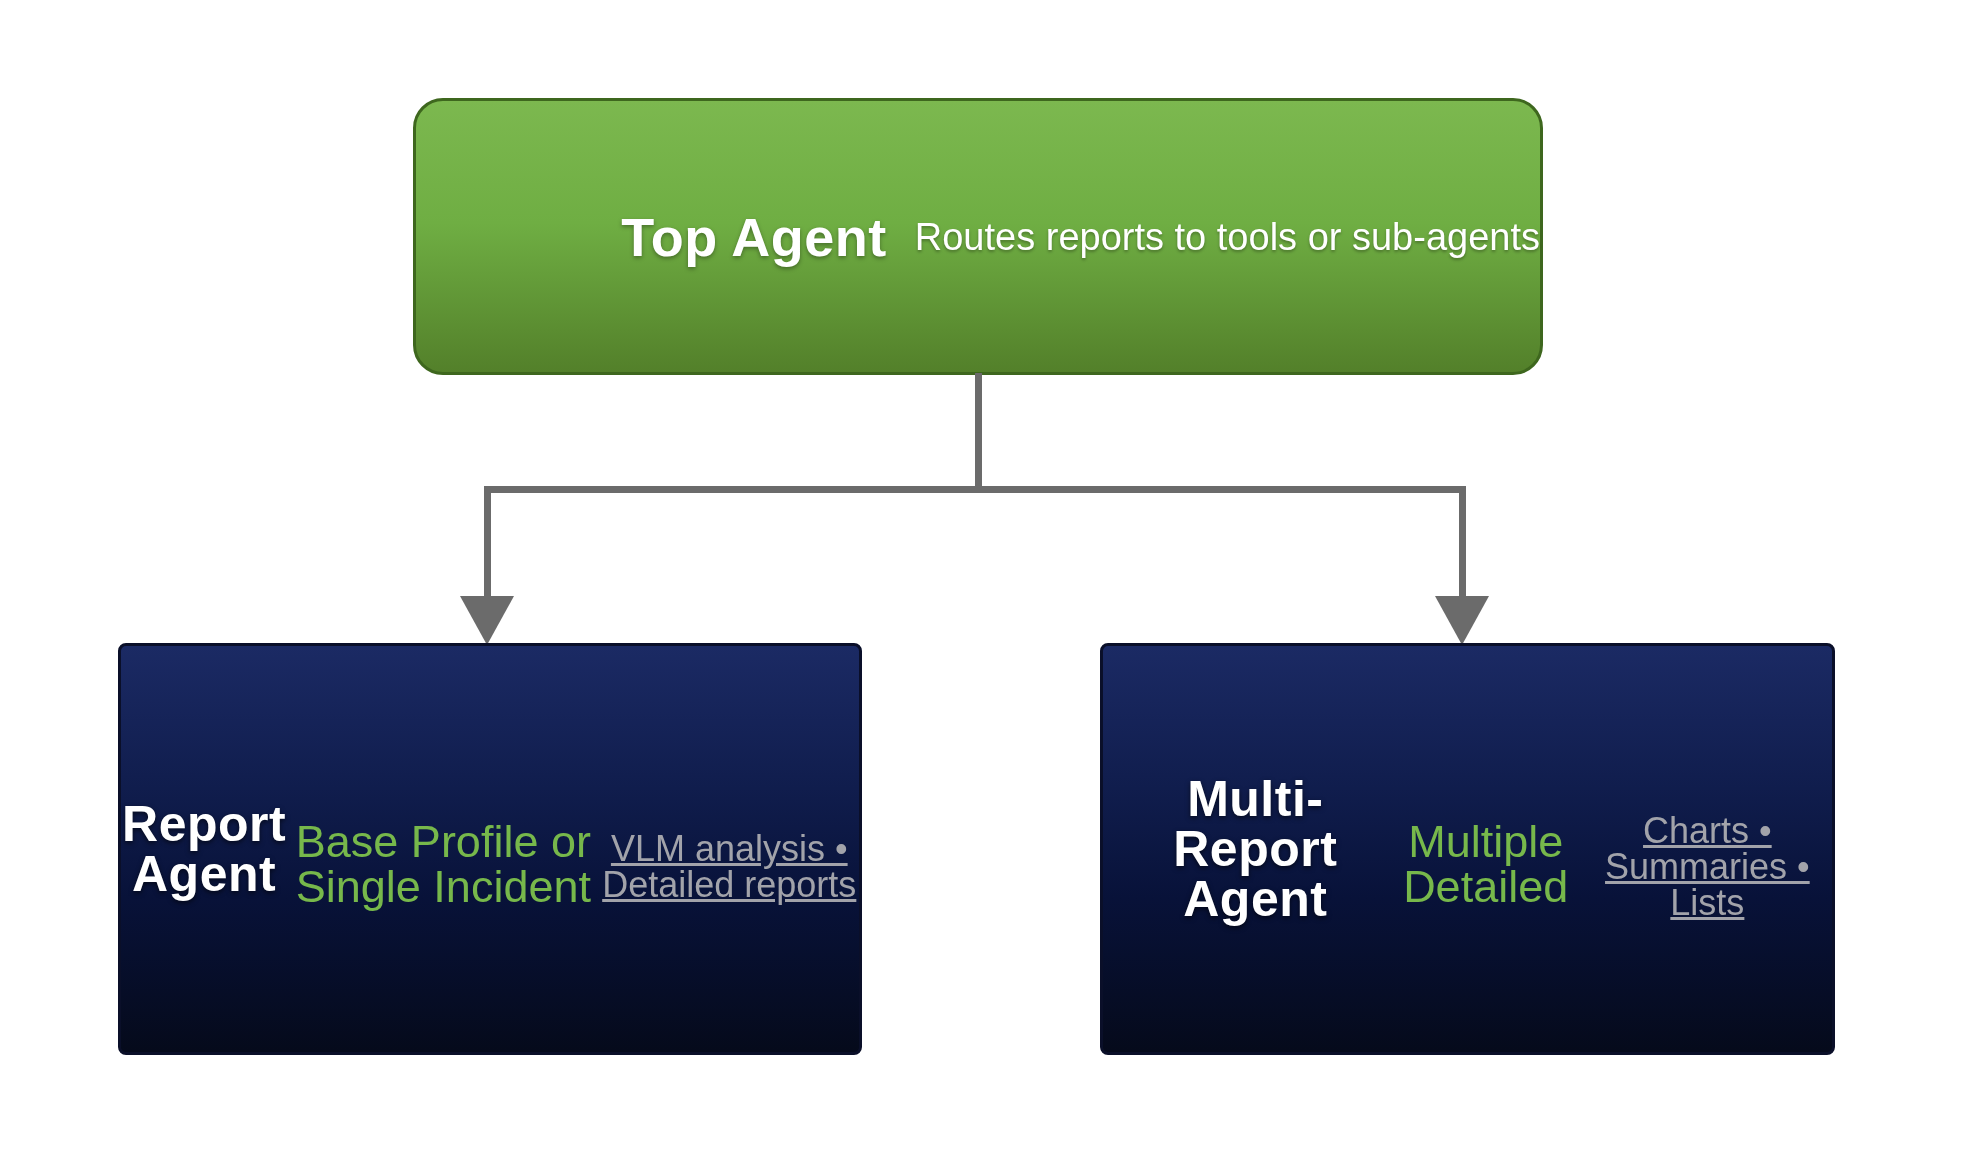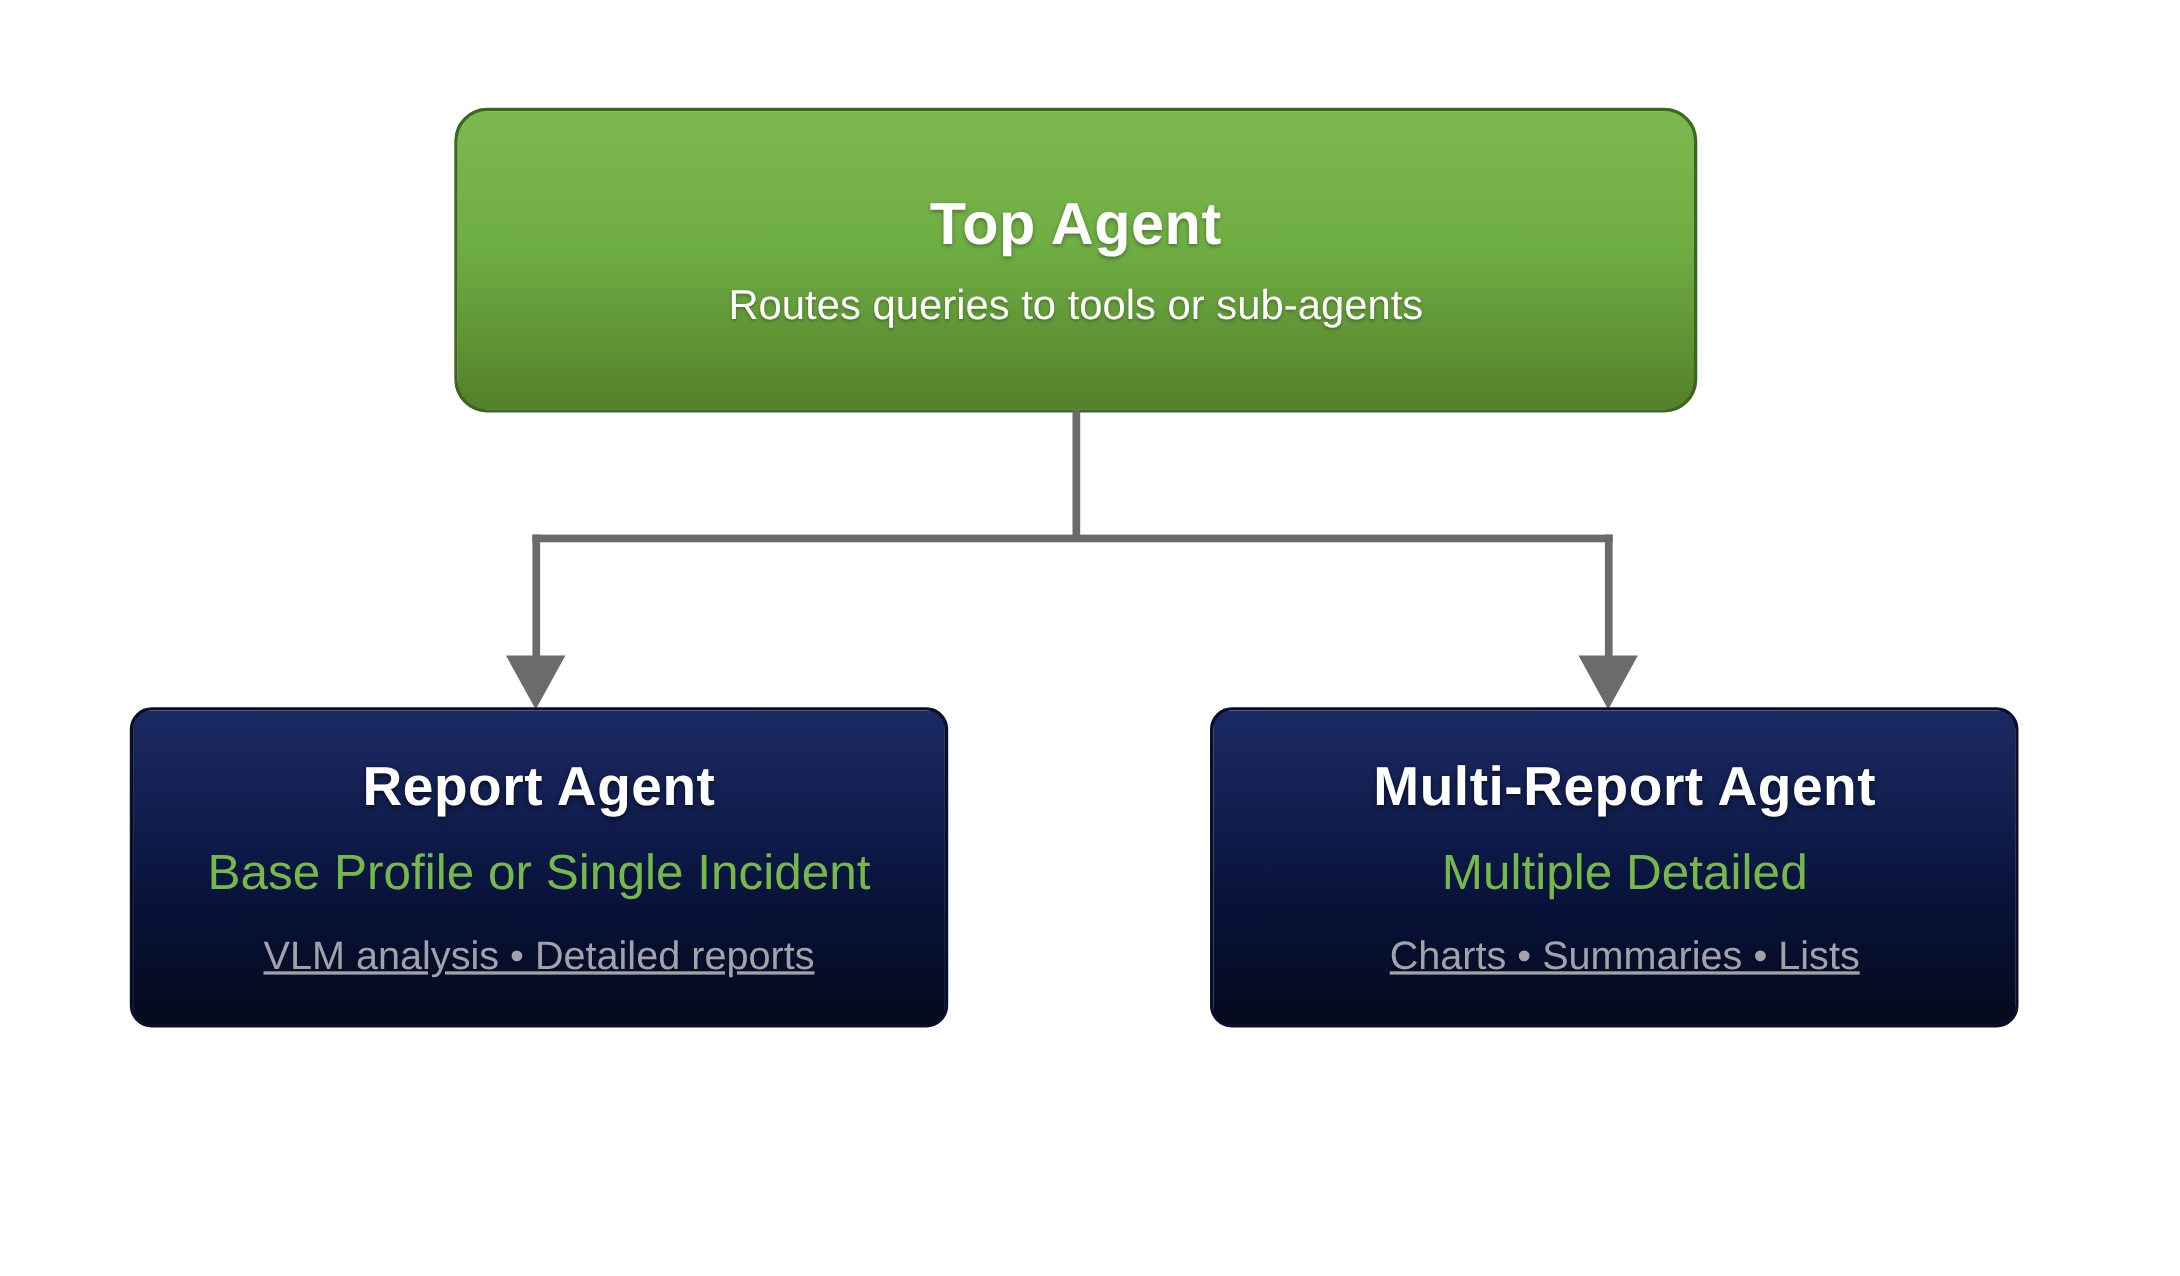--- a/index.html
+++ b/index.html
@@ -14,40 +14,40 @@
     background: #ffffff;
     overflow: hidden;
     font-family: "Liberation Sans", "DejaVu Sans", sans-serif;
   }
 
   
   .node {
     position: absolute;
     box-sizing: border-box;
     display: flex;
-    flex-direction: column;
+    flex-direction: row;
     align-items: center;
-    justify-content: center;
+    justify-content: flex-end;
     text-align: center;
   }
   .node-green {
     left: 413px;
     top: 98px;
     width: 1130px;
     height: 277px;
     border-radius: 30px;
     border: 3px solid #3e671e;
     background: linear-gradient(180deg, #7cb84f 0%, #6fae43 45%, #53802a 100%);
     gap: 28px;
   }
   .node-navy {
     top: 643px;
     width: 744px;
-    height: 291px;
-    border-radius: 20px;
+    height: 412px;
+    border-radius: 8px;
     border: 3px solid #0a0f29;
     background: linear-gradient(180deg, #1b2a64 0%, #101d4d 35%, #081239 62%, #050a1b 100%);
     gap: 0;
   }
   .node-navy-left  { left: 118px; }
   .node-navy-right { left: 1100px; width: 735px; padding-left: 19px; }
 
   
   .title-xl {
     color: #ffffff;
@@ -106,21 +106,21 @@
   .arrowhead-l { left: 460px;  top: 596px; }
   .arrowhead-r { left: 1435px; top: 596px; }
 </style>
 </head>
 <body>
 
 <div class="canvas">
 
   <div class="node node-green">
     <div class="title-xl">Top Agent</div>
-    <div class="subtitle-white">Routes queries to tools or sub-agents</div>
+    <div class="subtitle-white">Routes reports to tools or sub-agents</div>
   </div>
 
   <div class="conn conn-stem"></div>
 
   <div class="conn conn-hline"></div>
 
   <div class="conn conn-shaft-l"></div>
   <div class="arrowhead arrowhead-l"></div>
 
   <div class="conn conn-shaft-r"></div>

